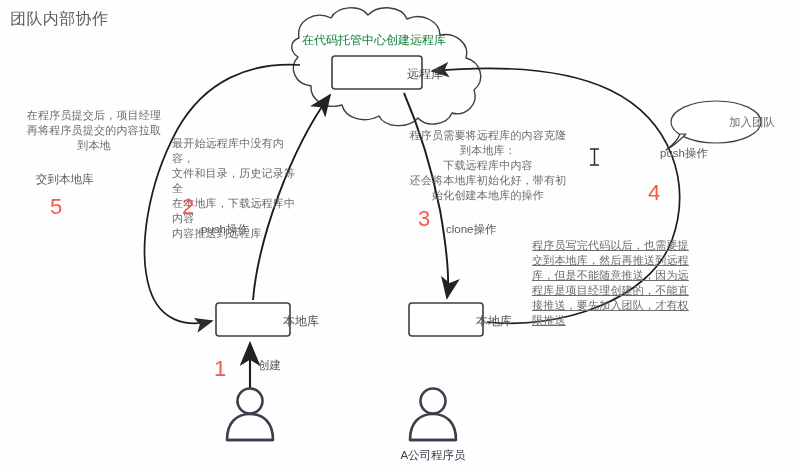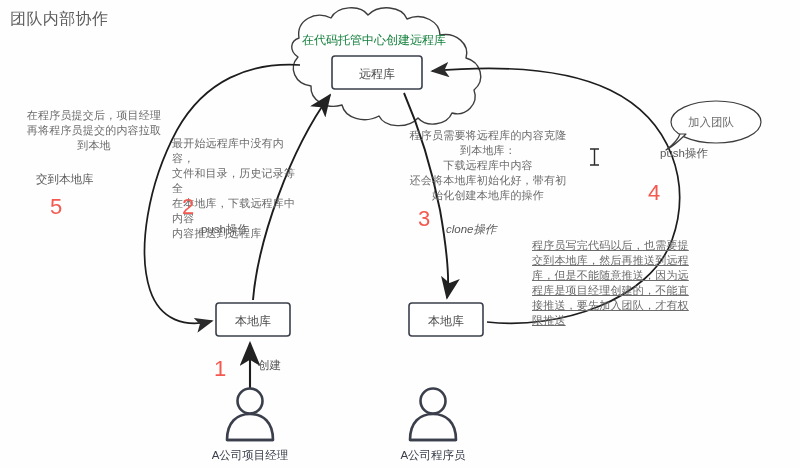--- a/index.html
+++ b/index.html
@@ -53,20 +53,21 @@
     color: #595959;
     font-size: 11.5px;
     white-space: nowrap;
   }
   .box-label {
     position: absolute;
     color: #4a4a4a;
     font-size: 12px;
     white-space: nowrap;
     text-align: center;
+    padding-left: 48px;
   }
   .cloud-label {
     position: absolute;
     color: #15803d;
     font-size: 12px;
     white-space: nowrap;
   }
   .bubble-label {
     position: absolute;
     color: #6a6a6a;
@@ -178,21 +179,21 @@
   </svg>
 
   <div class="cloud-label" style="left:302px; top:32px;">在代码托管中心创建远程库</div>
 
   <div class="box-label" style="left:332px; top:66px; width:90px;">远程库</div>
 
   <div class="box-label" style="left:216px; top:313px; width:74px;">本地库</div>
 
   <div class="box-label" style="left:409px; top:313px; width:74px;">本地库</div>
 
-  <div class="bubble-label" style="left:688px; top:115px; width:56px; ">加入团队</div>
+  <div class="bubble-label" style="left:724px; top:115px; width:56px; text-align:center;">加入团队</div>
 
   <div class="txt" style="left:4px; top:108px; width:180px;">在程序员提交后，项目经理
 再将程序员提交的内容拉取
 到本地</div>
   <div class="op-label" style="left:36px; top:172px;">交到本地库</div>
   <div class="step-num" style="left:50px; top:196px;">5</div>
 
   <div class="txt" style="left:172px; top:136px; width:128px; text-align:left;">最开始远程库中没有内容，
 文件和目录，历史记录等全
 在本地库，下载远程库中内容
@@ -202,27 +203,26 @@
 
   <div class="step-num" style="left:214px; top:358px;">1</div>
   <div class="op-label" style="left:258px; top:358px;">创建</div>
 
   <div class="txt" style="left:398px; top:128px; width:180px;">程序员需要将远程库的内容克隆
 到本地库：
 下载远程库中内容
 还会将本地库初始化好，带有初
 始化创建本地库的操作</div>
   <div class="step-num" style="left:418px; top:208px;">3</div>
-  <div class="op-label" style="left:446px; top:222px;font-style:italic;">clone操作</div>
+  <div class="op-label" style="left:446px; top:222px;">clone操作</div>
 
   <div class="txt" style="left:532px; top:238px; width:172px; text-align:left;text-decoration:underline;">程序员写完代码以后，也需要提
 交到本地库，然后再推送到远程
 库，但是不能随意推送，因为远
 程库是项目经理创建的，不能直
 接推送，要先加入团队，才有权
 限推送</div>
   <div class="op-label" style="left:660px; top:146px;">push操作</div>
   <div class="step-num" style="left:648px; top:182px;">4</div>
 
-  <div class="actor-label" style="left:200px; top:448px; width:100px;">A公司项目经理</div>
   <div class="actor-label" style="left:383px; top:448px; width:100px;">A公司程序员</div>
 
 </div>
 
 </body></html>

